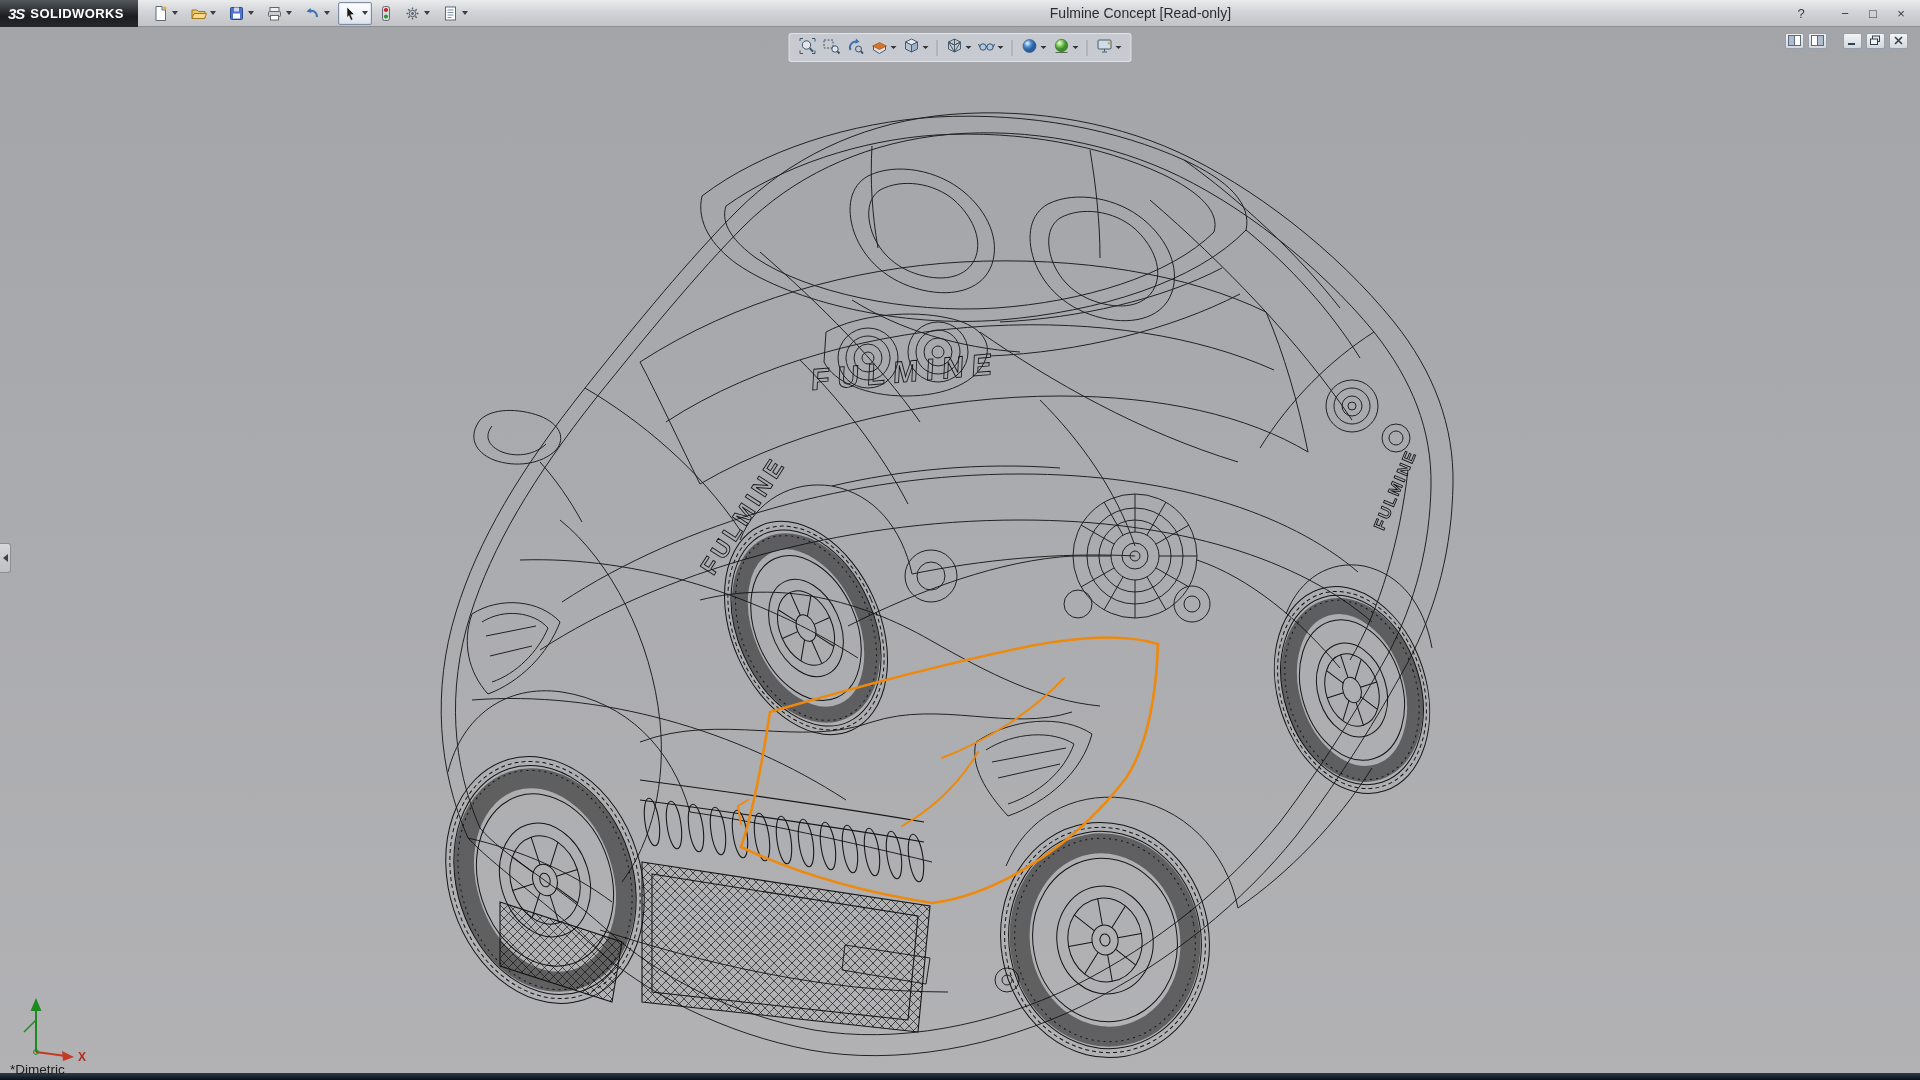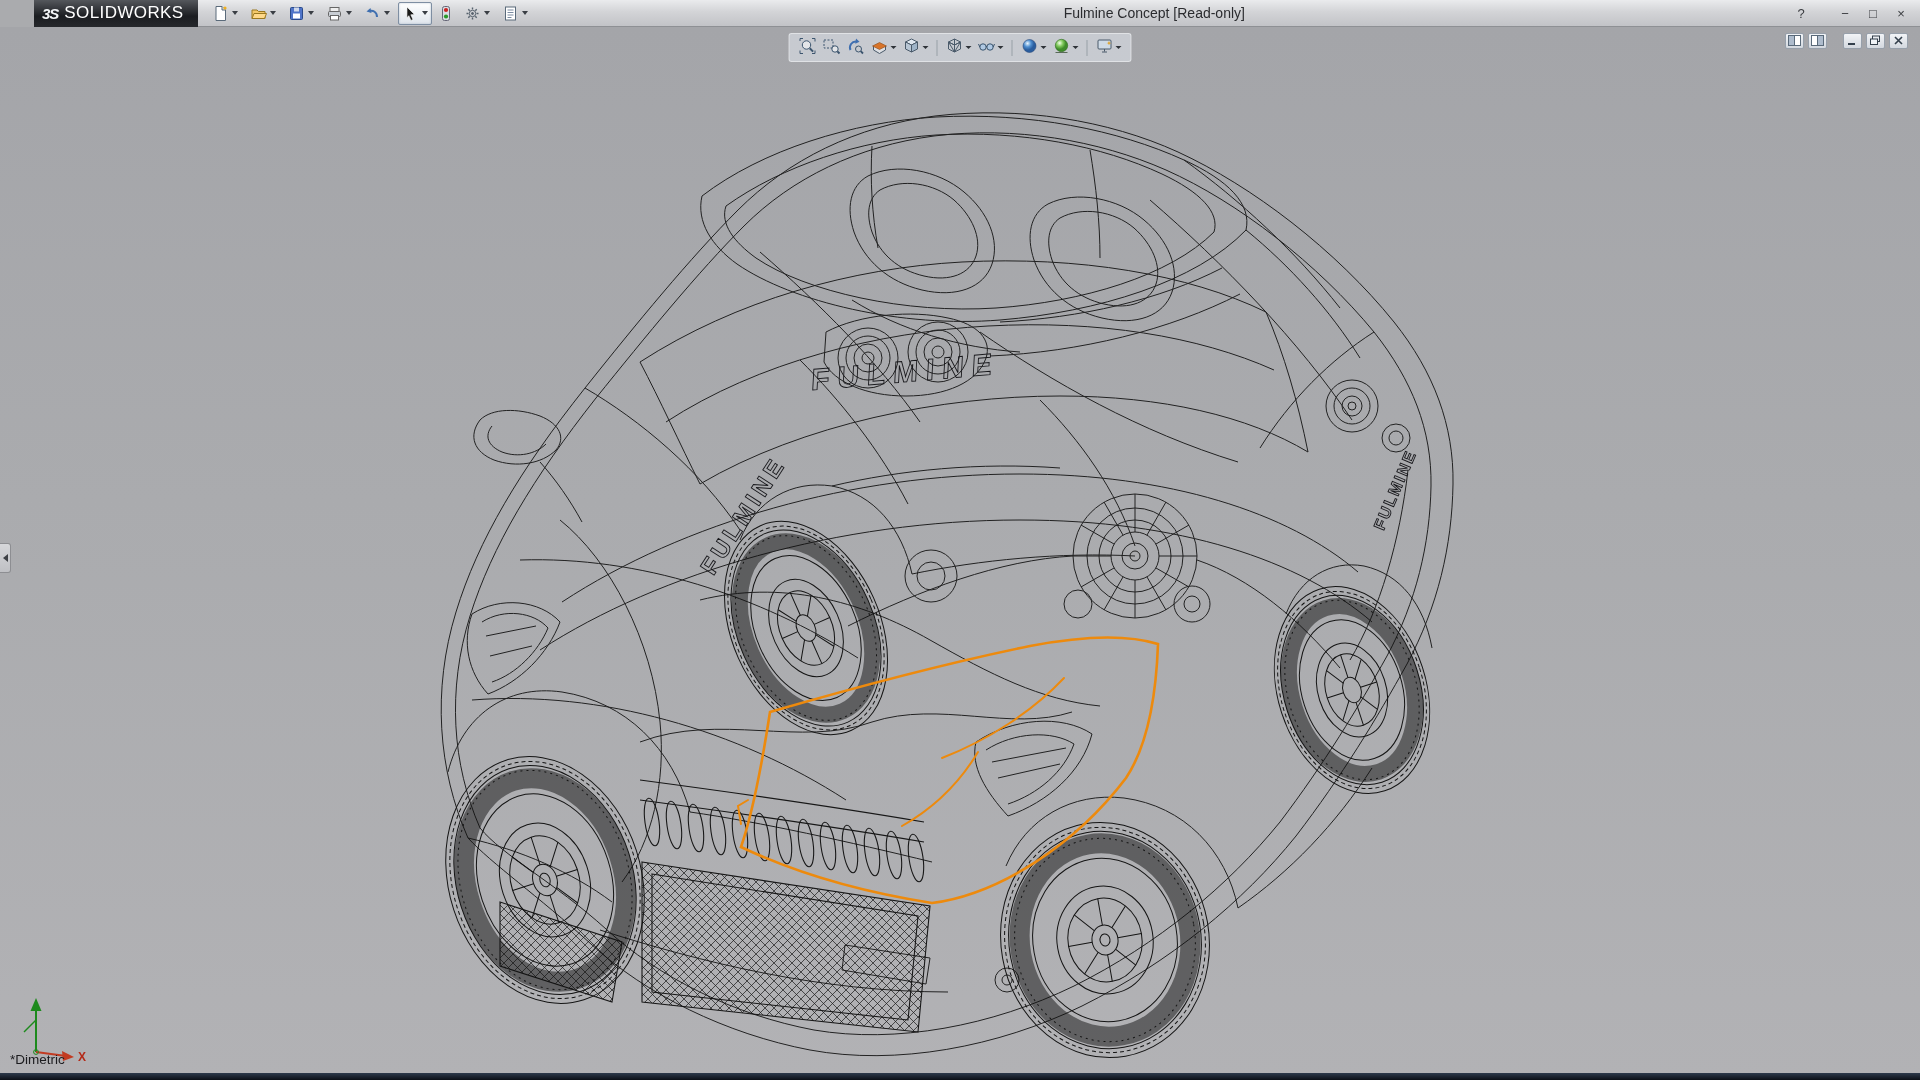--- a/index.html
+++ b/index.html
@@ -1,23 +1,23 @@
 <!DOCTYPE html>
 <html><head>
 <meta charset="utf-8">
 <style>
   * { margin:0; padding:0; box-sizing:border-box; }
   html,body { width:1920px; height:1080px; overflow:hidden; font-family:"Liberation Sans",sans-serif; background:#aaabae; }
   .app { position:relative; width:1920px; height:1080px; }
 
   
-  .titlebar { position:relative; height:27px; background:linear-gradient(#eaebed 0%,#d3d4d7 45%,#c2c3c7 100%); border-bottom:1px solid #8e9094; display:flex; align-items:center; z-index:20;margin-left:34px; }
+  .titlebar { position:relative; height:27px; background:linear-gradient(#eaebed 0%,#d3d4d7 45%,#c2c3c7 100%); border-bottom:1px solid #8e9094; display:flex; align-items:center; z-index:20; }
   .logo { height:27px; display:flex; align-items:center; gap:6px; padding:0 14px 0 8px; background:linear-gradient(#54575c,#1b1d21 60%,#26282c); color:#fff; }
   .logo-mark { font-weight:bold; font-style:italic; font-size:15px; letter-spacing:-1px; color:#f4f6f8; }
-  .logo-text { font-weight:normal; font-size:17px; letter-spacing:.4px;text-align:right; }
+  .logo-text { font-weight:bold; font-size:13px; letter-spacing:.4px;text-align:right; }
   .tb-tools { display:flex; align-items:center; gap:4px; padding-left:10px; }
   .tb-btn { display:flex; align-items:center; height:23px; padding:2px 3px; background:transparent; border:1px solid transparent; border-radius:2px; cursor:default; }
   .tb-btn.active { background:linear-gradient(#ffffff,#dfe5ec); border-color:#7e8ea2; box-shadow:inset 0 0 2px rgba(120,140,160,.5); }
   .tb-btn svg { display:block; }
   .caret { width:0; height:0; border-left:3.5px solid transparent; border-right:3.5px solid transparent; border-top:4px solid #3a3e44; margin-left:3px; }
   .tb-title { position:absolute; left:59.4%; transform:translateX(-50%); top:0; height:27px; line-height:27px; font-size:14px; color:#2b2c2f; white-space:nowrap; }
   .win-controls { margin-left:auto; display:flex; align-items:center; gap:6px; padding-right:8px; }
   .win-btn { width:22px; height:20px; display:flex; align-items:center; justify-content:center; font-size:13px; color:#3a3c40; background:transparent; border:none; }
   .win-btn.help { margin-right:16px; }
 
@@ -31,21 +31,21 @@
   .hu-caret { width:0; height:0; border-left:3px solid transparent; border-right:3px solid transparent; border-top:3.5px solid #2f3338; margin-left:2px; }
 
   .doc-controls { position:absolute; top:6px; right:12px; display:flex; align-items:center; gap:4px; z-index:10; }
   .doc-btn { width:19px; height:16px; display:flex; align-items:center; justify-content:center; background:linear-gradient(#f2f4f7,#d3d8df); border:1px solid #97a0ab; border-radius:2px; }
   .doc-gap { width:8px; }
 
   .left-tab { position:absolute; left:0; top:516px; width:11px; height:30px; background:linear-gradient(#d6d7da,#bfc0c4); border:1px solid #8d8e92; border-left:none; border-radius:0 3px 3px 0; display:flex; align-items:center; justify-content:center; z-index:10; }
   .left-arrow { width:0; height:0; border-top:4px solid transparent; border-bottom:4px solid transparent; border-right:5px solid #3e4146; }
 
   .triad { position:absolute; left:8px; bottom:14px; z-index:9; }
-  .orient-label { position:absolute; left:10px; bottom:13px; font-size:13.5px; color:#1c1c1f; z-index:9; }
+  .orient-label { position:absolute; left:10px; bottom:3px; font-size:13.5px; color:#1c1c1f; z-index:9; }
   .bottom-strip { position:absolute; left:0; right:0; bottom:0; height:7px; background:linear-gradient(#2e3a4c,#0c1017); z-index:8; }
 </style>
 </head>
 <body>
 
 <div class="app">
 
   <header class="titlebar">
     <div class="logo">
       <span class="logo-mark">3S</span>

